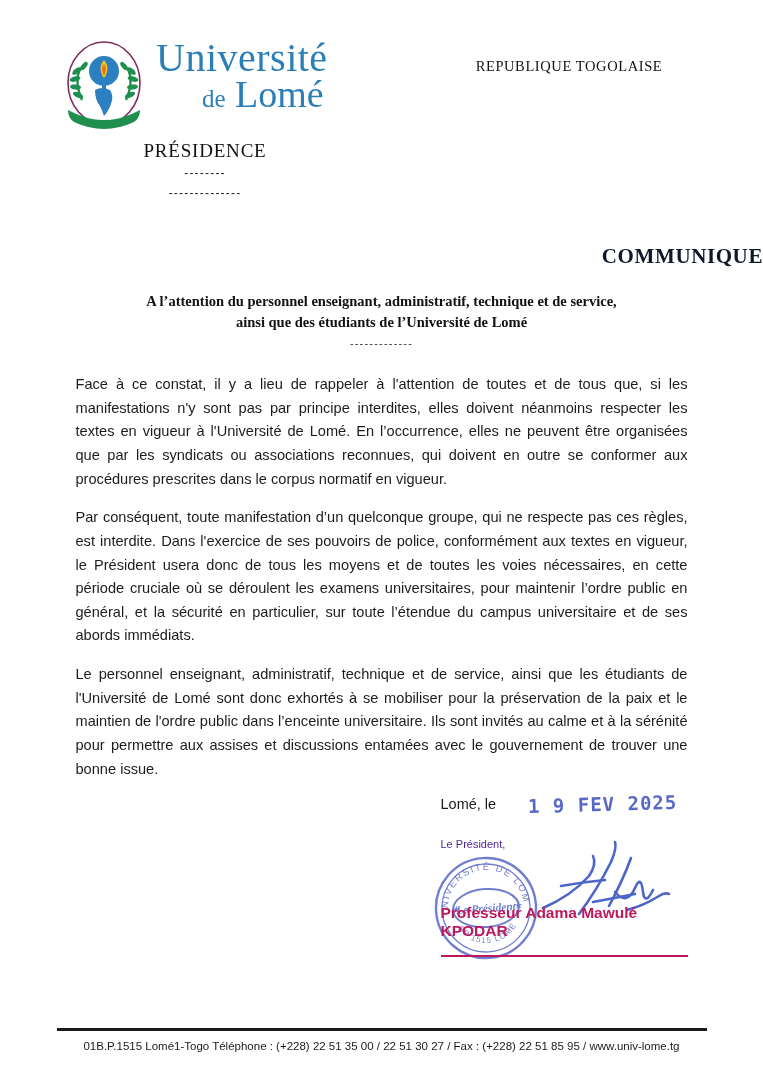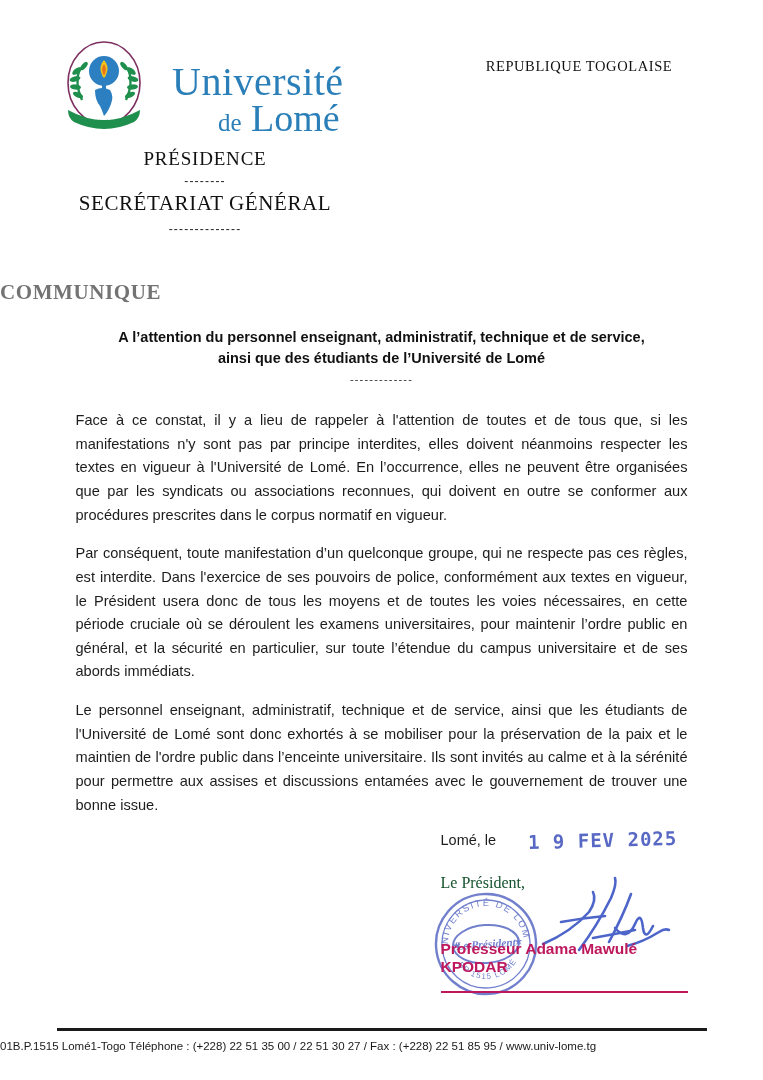--- a/index.html
+++ b/index.html
@@ -11,99 +11,99 @@
     color: #1a1a1a;
     position: relative;
     overflow: hidden;
   }
   .page { position:relative; width:763px; height:1080px; }
 
   
   .header { position:relative; height:140px; }
   .logo-block {
     position:absolute; left:62px; top:38px;
-    display:flex; align-items:flex-end; gap:26px;
+    display:flex; align-items:flex-start; gap:10px;
   }
   .seal { width:84px; height:98px; flex:0 0 auto; }
   .wordmark {
     font-family: "Liberation Serif", serif;
     color:#2b7fb8;
     line-height:0.92;
     padding-top:2px;
   }
   .wordmark .l1 { font-size:40px; letter-spacing:0.5px; display:block; }
   .wordmark .l2 { font-size:38px; display:block; text-align:right; padding-right:4px;}
   .wordmark .l2 .de { font-size:25px;margin-top:48px; }
 
   .republic {
-    position:absolute; left:454px; top:58px; width:250px;
+    position:absolute; left:444px; top:58px; width:250px;
     text-align:center;
     font-family:"Liberation Serif", serif;
     color:#111;
   }
   .republic .r1 { font-size:14.5px; letter-spacing:0.6px; }
   .republic .r2 { font-size:13.5px; margin-top:3px; }
 
   
-  .presidence { margin-top:8px; width:410px; text-align:center; }
+  .presidence { width:410px; text-align:center; }
   .presidence .p-title {
     font-family:"Liberation Serif", serif;
     font-size:19px; letter-spacing:0.8px; color:#111;
   }
   .dashes { font-family:"Liberation Sans", sans-serif; font-size:12px; letter-spacing:1.2px; color:#222; margin:4px 0 3px; }
   .presidence .p-sub {
     font-family:"Liberation Serif", serif;
     font-size:21px; letter-spacing:0.6px; color:#111; margin-top:3px;
   }
   .dashes2 { font-size:12px; letter-spacing:1.2px; color:#222; margin-top:6px; }
 
   
   .doc-title {
-    text-align:left; margin-top:44px;
-    font-family:"Liberation Serif", serif;
-    font-weight:bold; font-size:21px; letter-spacing:0.6px; color:#737373;
+    text-align:right; margin-top:44px;
+    font-family:"Liberation Serif", serif;
+    font-weight:bold; font-size:21px; letter-spacing:0.6px; color:#0f172a;
   }
   .doc-subtitle {
     text-align:center; margin:22px auto 0; width:620px;
-    font-weight:bold; font-size:14.5px; line-height:1.45; color:#111;
+    font-weight:bold; font-size:14.5px; line-height:1.45; color:#111;font-family:Liberation Serif, serif;
   }
   .subtitle-dashes { text-align:center; font-size:11px; letter-spacing:1.2px; color:#333; margin-top:4px; }
 
   
   .body-wrap { width:612px; margin:24px auto 0; }
   .para {
     text-align:justify; font-size:14.6px; line-height:1.62;
     color:#1c1c1c; margin-bottom:15px;
   }
 
   
   .sig-area { position:relative; margin-top:4px; }
   .sig-line-date { margin-left:365px; font-size:14.5px; color:#1c1c1c; }
   .date-stamp {
     position:absolute; left:452px; top:-3px;
     font-family:"DejaVu Sans Mono", monospace;
     font-size:19px; font-weight:bold; color:#4a5cbf;
     letter-spacing:1px; transform:rotate(-1.6deg);
     opacity:0.92;
   }
-  .sig-president { margin-left:365px; margin-top:26px; font-size:16px; color:#14532d;font-family:Liberation Serif, serif; }
+  .sig-president { margin-left:365px; margin-top:26px; font-size:11px; color:#4c1d95; }
   .sig-name {
     position:absolute; left:365px; top:108px;
     font-size:15.5px; font-weight:bold; color:#be185d;
     border-bottom:2px solid #be185d; padding-bottom:15px;
   }
   .stamp-svg { position:absolute; left:345px; top:55px; }
   .signature-svg { position:absolute; left:455px; top:40px; }
 
   
   .footer {
     position:absolute; left:0; right:0; bottom:28px;
   }
   .footer-rule { width:650px; height:3px; background:#1a1a1a; margin:0 auto 9px; }
-  .footer-text { font-size:11.5px; color:#1a1a1a; }
+  .footer-text { text-align:center; font-size:11.5px; color:#1a1a1a; }
 </style>
 </head>
 <body>
 
 <div class="page">
 
   <div class="header">
 
     <div class="logo-block">
       <svg class="seal" viewBox="0 0 84 98">
@@ -146,21 +146,20 @@
     </div>
 
     <div class="republic">
       <div class="r1">REPUBLIQUE TOGOLAISE</div>
     </div>
   </div>
 
   <div class="presidence">
     <div class="p-title">PRÉSIDENCE</div>
     <div class="dashes">--------</div>
-    <div class="p-sub">SECRÉTARIAT GÉNÉRAL</div>
     <div class="dashes dashes2">--------------</div>
   </div>
 
   <div class="doc-title">COMMUNIQUE</div>
 
   <div class="doc-subtitle">
     <div>A l’attention du personnel enseignant, administratif, technique et de service,</div>
     <div>ainsi que des étudiants de l’Université de Lomé</div>
   </div>
   <div class="subtitle-dashes">-------------</div>

